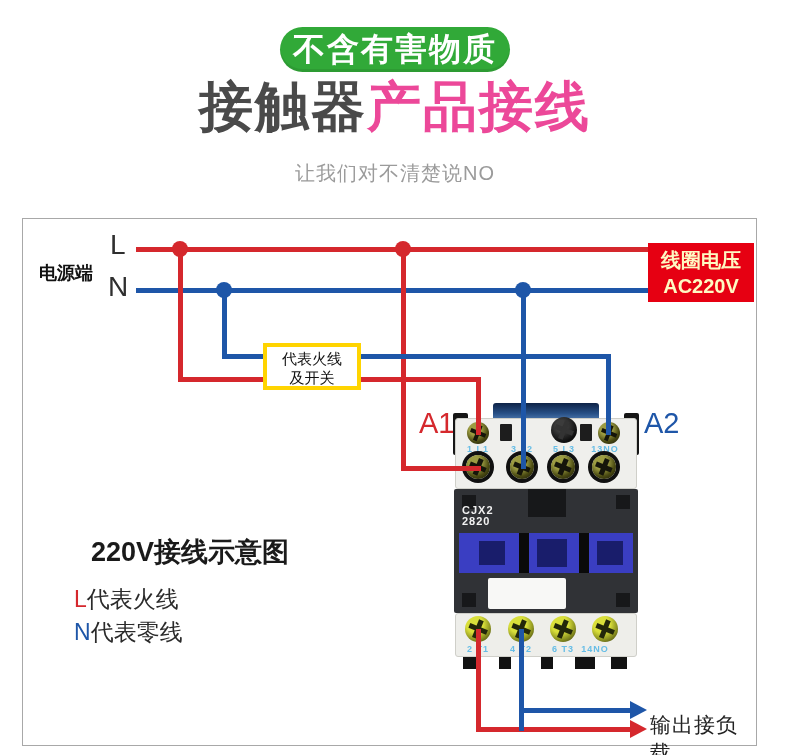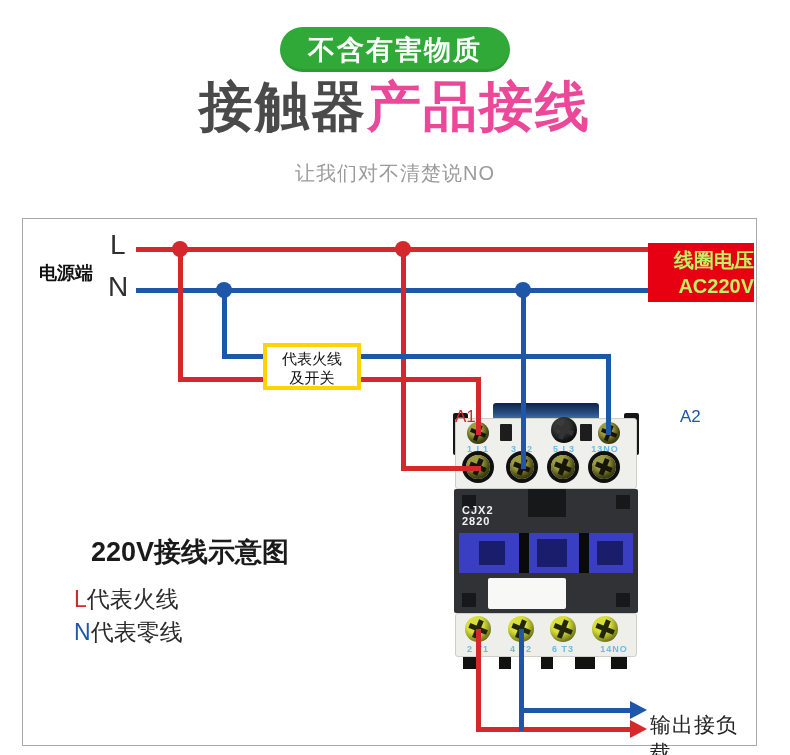--- a/index.html
+++ b/index.html
@@ -3,21 +3,21 @@
 <meta charset="utf-8">
 <style>
   * { margin:0; padding:0; box-sizing:border-box; }
   body { background:#fff; font-family:"Liberation Sans","DejaVu Sans",sans-serif; }
   .page { position:relative; width:790px; height:755px; background:#ffffff; overflow:hidden; }
 
   
   .banner { position:absolute; top:27px; left:50%; transform:translateX(-50%);
     width:230px; height:45px; background:#31a938; border-radius:23px;
     display:flex; align-items:center; justify-content:center;
-    color:#fff; font-size:27px; font-weight:bold; letter-spacing:2px;
+    color:#fff; font-size:32px; font-weight:bold; letter-spacing:2px;
     box-shadow:inset 0 -3px 0 rgba(0,0,0,.08); }
   .title { position:absolute; top:74px; left:0; width:100%; text-align:center;
     font-size:54px; font-weight:bold; letter-spacing:2px; line-height:1.2; }
   .title .t-gray { color:#4a4a4a; }
   .title .t-green { color:#ec4899; }
   .subtitle { position:absolute; top:160px; left:0; width:100%; text-align:center;
     font-size:20px; color:#9b9b9b; letter-spacing:1px; }
 
   
   .frame { position:absolute; left:22px; top:218px; width:735px; height:528px;
@@ -36,29 +36,29 @@
   .dot.red { background:#d5282d; }
   .dot.blue { background:#1e56a8; }
 
   .arrow-right { position:absolute; width:0; height:0; z-index:5;
     border-top:9px solid transparent; border-bottom:9px solid transparent; }
   .arrow-right.red { border-left:17px solid #d5282d; }
   .arrow-right.blue { border-left:17px solid #1e56a8; }
 
   
   .coil-box { position:absolute; left:625px; top:24px; width:106px; height:59px;
-    background:#e60012; z-index:6; color:#bef264; text-align:right;
+    background:#e60012; z-index:6; color:#fef9c3; text-align:center;
     font-size:20px; font-weight:bold; line-height:26px; padding-top:4px; }
 
   
   .control-box { position:absolute; left:240px; top:124px; width:98px; height:47px;
     background:#fff; border:4px solid #ffd400; z-index:6; text-align:center;
     font-size:15px; line-height:19px; color:#111; padding-top:2px; }
 
-  .a-label { position:absolute; z-index:6; font-size:17px;margin-left:36px; }
+  .a-label { position:absolute; z-index:6; font-size:29px; }
   .a1 { left:396px; top:188px; color:#d5282d; }
   .a2 { left:621px; top:188px; color:#1e56a8; }
 
   
   .contactor { position:absolute; left:430px; top:184px; width:186px; height:266px; z-index:4; }
   .cap { position:absolute; left:40px; top:0; width:106px; height:23px; border-radius:3px;
     background:linear-gradient(#0e2347 0%, #274f85 45%, #6f9cd2 100%); }
   .ear { position:absolute; top:10px; width:15px; height:42px; background:#161616; border-radius:2px; }
   .ear.left { left:0; } .ear.right { left:171px; }
   .plate { position:absolute; background:#efefec; border:1px solid #cfcfc9; border-radius:3px; }
@@ -206,21 +206,21 @@
 
       <div class="plate bottom"></div>
       <div class="screw bright" style="left:12px;  top:213px; width:26px; height:26px;"></div>
       <div class="screw bright" style="left:55px;  top:213px; width:26px; height:26px;"></div>
       <div class="screw bright" style="left:97px;  top:213px; width:26px; height:26px;"></div>
       <div class="screw bright" style="left:139px; top:213px; width:26px; height:26px;"></div>
 
       <div class="term-lbl" style="left:3px;   top:241px;">2 T1</div>
       <div class="term-lbl" style="left:46px;  top:241px;">4 T2</div>
       <div class="term-lbl" style="left:88px;  top:241px;">6 T3</div>
-      <div class="term-lbl" style="left:139px; top:241px;">14NO</div>
+      <div class="term-lbl" style="left:120px; top:241px;">14NO</div>
 
       <div class="foot" style="left:10px;  width:16px;"></div>
       <div class="foot" style="left:46px;  width:12px;"></div>
       <div class="foot" style="left:88px;  width:12px;"></div>
       <div class="foot" style="left:122px; width:20px;"></div>
       <div class="foot" style="left:158px; width:16px;"></div>
     </div>
 
     <div class="caption">220V接线示意图</div>
     <div class="legend l1">

